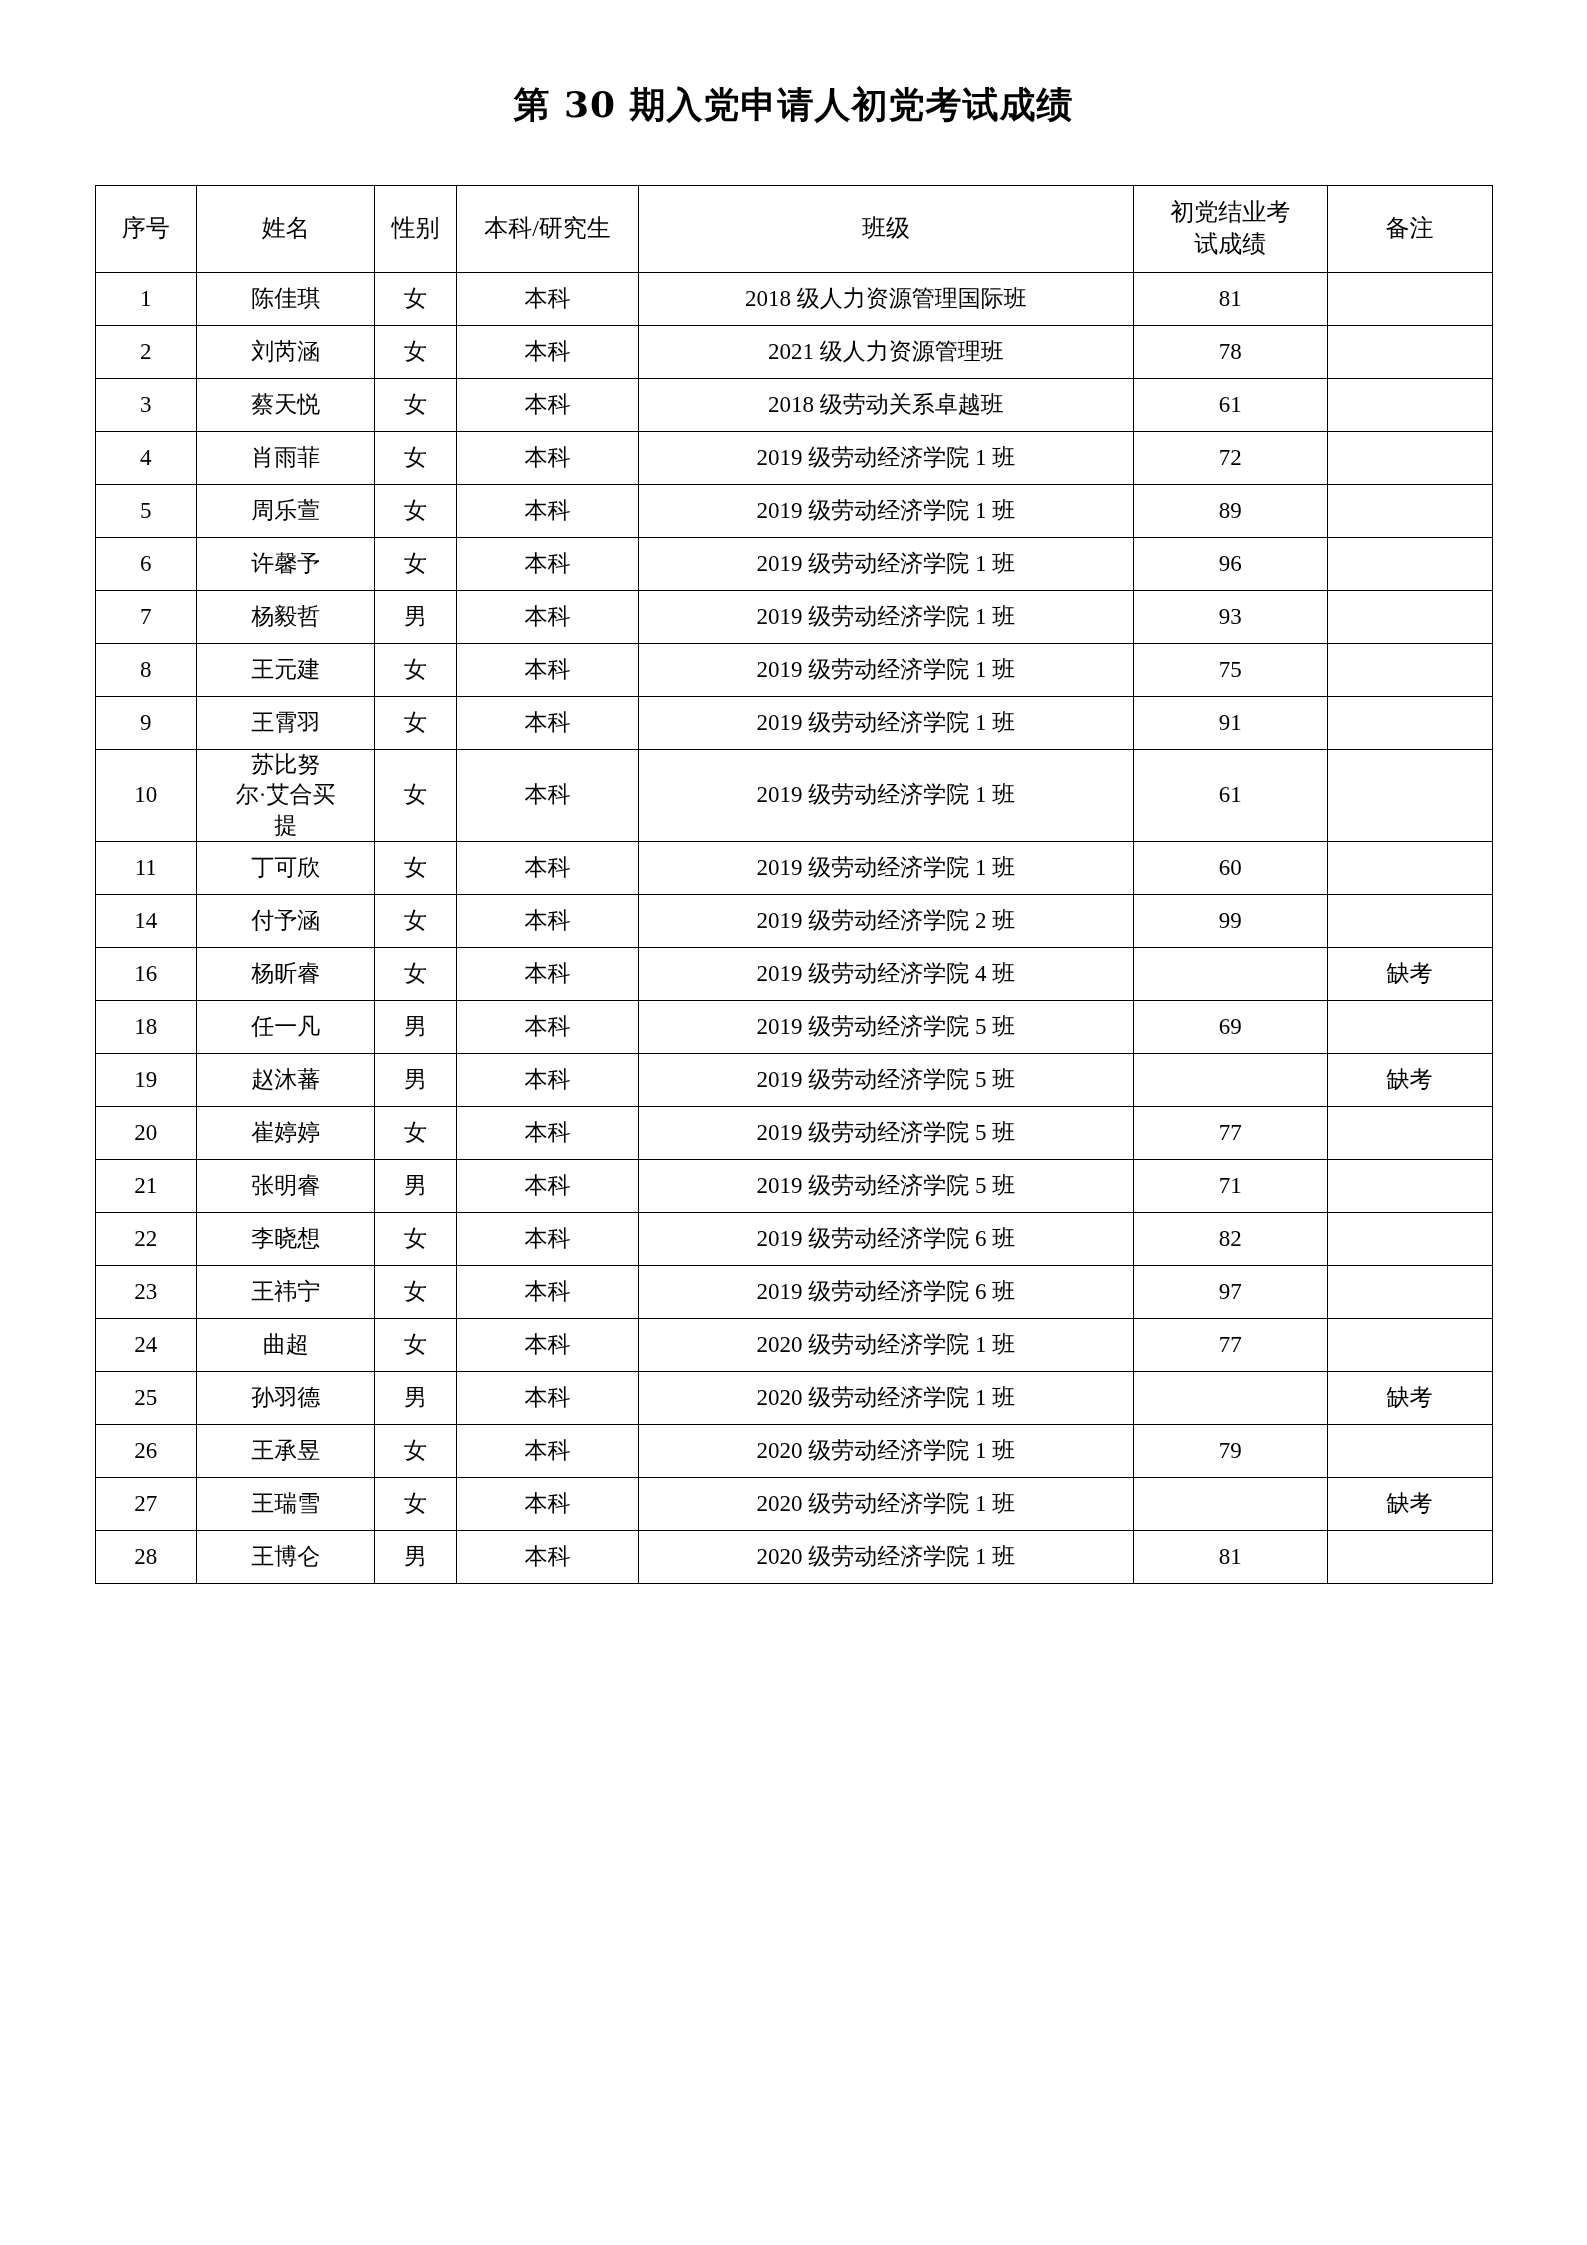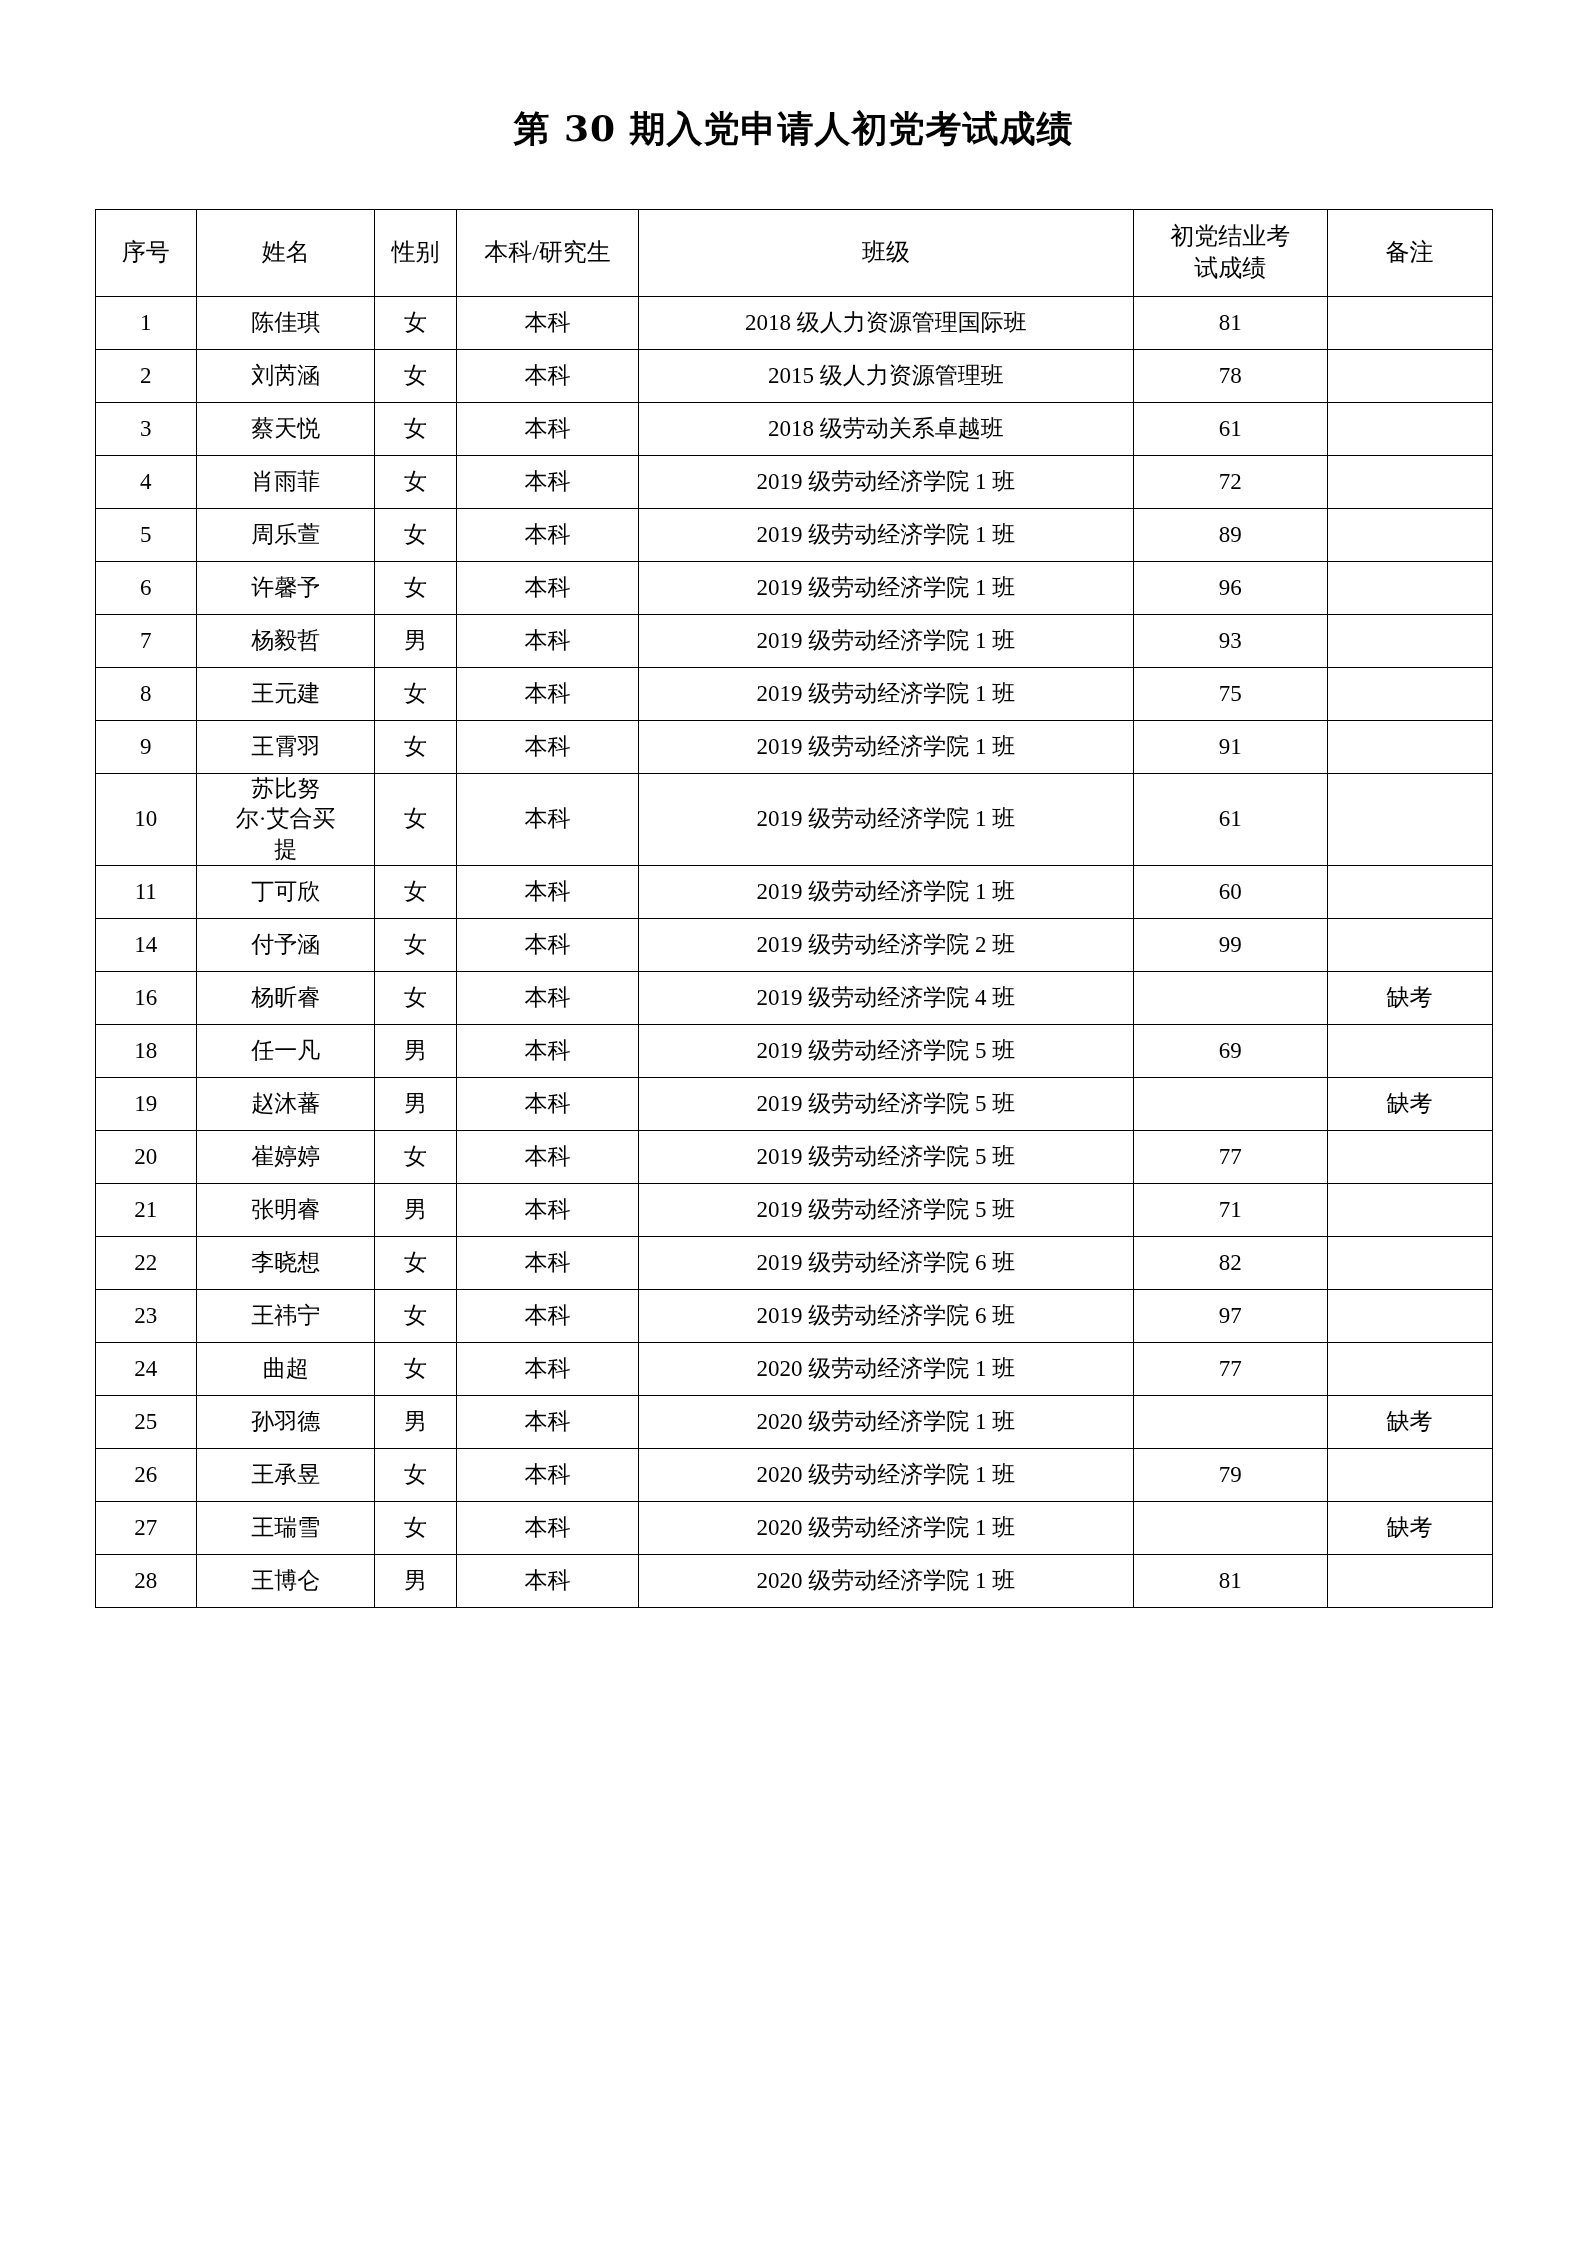--- a/index.html
+++ b/index.html
@@ -20,21 +20,21 @@
     height: 2245px;
     box-sizing: border-box;
     padding: 0;
   }
   .doc-title {
     text-align: center;
     font-size: 36px;
     font-weight: bold;
     letter-spacing: 1px;
     margin: 0;
-    padding-top: 106px;
+    padding-top: 82px;
     padding-bottom: 0;
     line-height: 1.25;
     font-family: "DejaVu Serif", "Liberation Serif", serif;
   }
   .table-wrap {
     margin: 16px auto;
     width: 1398px;
     padding-top: 42px;
   }
   table.grades {
@@ -114,21 +114,21 @@
             <td>本科</td>
             <td>2018 级人力资源管理国际班</td>
             <td class="num">81</td>
             <td></td>
           </tr>
           <tr>
             <td class="num">2</td>
             <td>刘芮涵</td>
             <td>女</td>
             <td>本科</td>
-            <td>2015 级人力资源管理班</td>
+            <td>2021 级人力资源管理班</td>
             <td class="num">78</td>
             <td></td>
           </tr>
           <tr>
             <td class="num">3</td>
             <td>蔡天悦</td>
             <td>女</td>
             <td>本科</td>
             <td>2018 级劳动关系卓越班</td>
             <td class="num">61</td>

